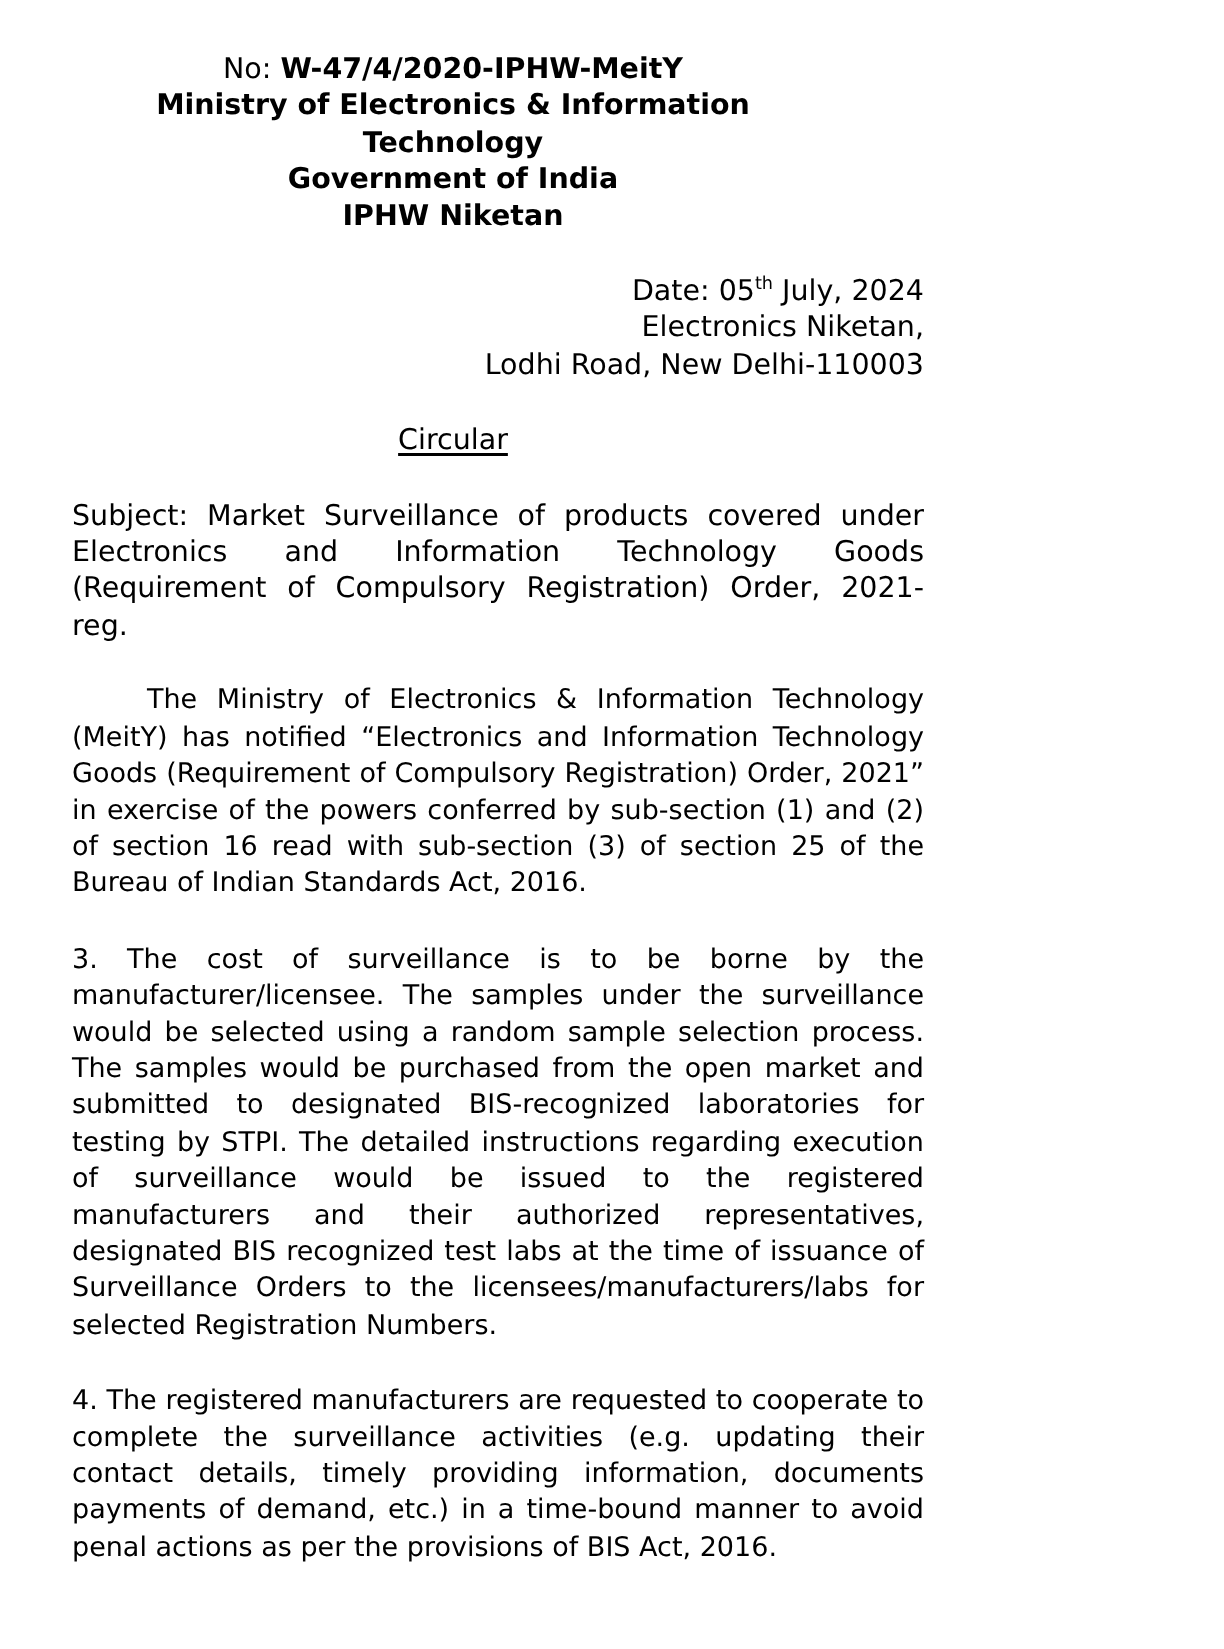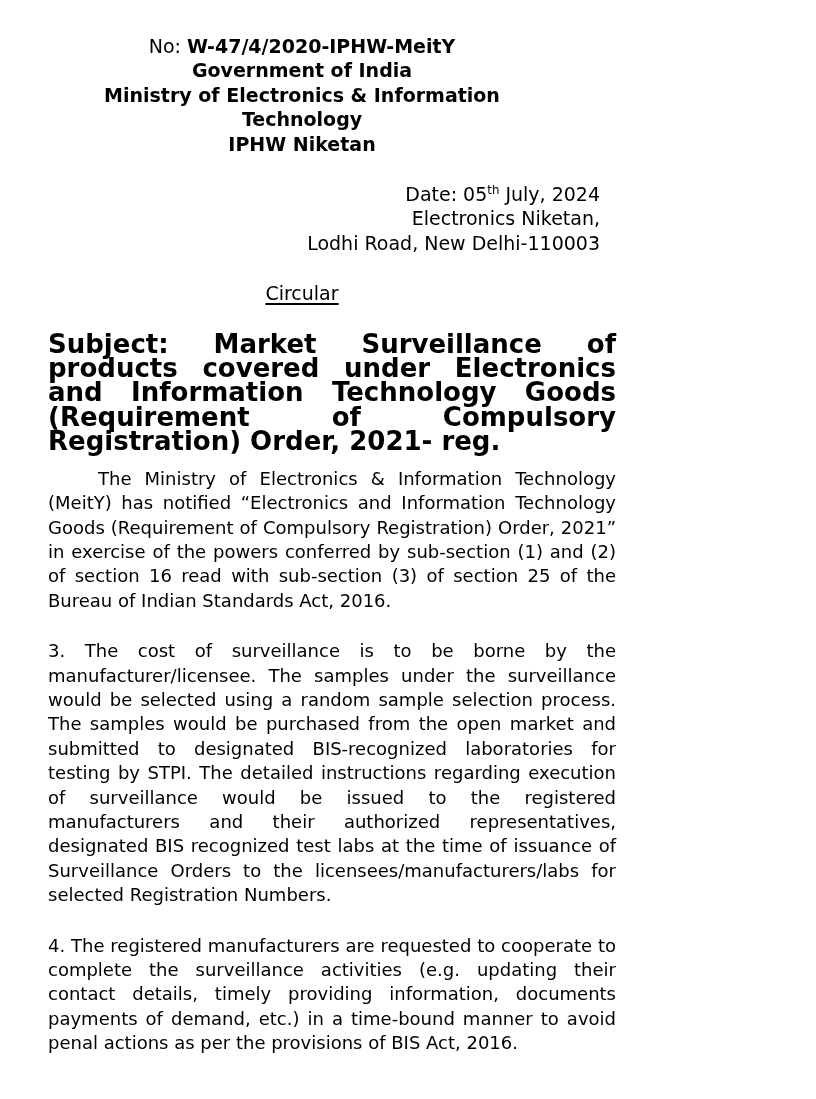--- a/index.html
+++ b/index.html
@@ -18,61 +18,61 @@
   }
   .centered-block {
     text-align: center;
     margin: 0 60px 26px 0; 
     font-size: 19px;
   }
   .centered-block .line { display: block; }
   .bold { font-weight: bold; }
   .date-block {
     text-align: right;
-    margin: 0 16px 26px 0;
+    margin: 0 0 26px 0;
     font-size: 19px;
   }
   .date-block .line { display: block; }
   sup.ord {
     font-size: 0.62em;
     vertical-align: super;
     line-height: 0;
   }
   .doc-title {
     text-align: center;
     margin: 0 60px 26px 0;
     font-size: 19px;
     font-weight: normal;
   }
   .doc-title span {
     text-decoration: underline;
     text-decoration-thickness: 2px;
     text-underline-offset: 3px;
   }
   .subject {
-    font-size: 26px;
-    font-weight: bold;
+    font-size: 19px;
+    font-weight: normal;
     text-align: justify;
-    margin: 0 0 13px 0;
+    margin: 0 0 26px 0;
   }
   .para {
     text-align: justify;
     margin: 0 0 26px 0;
   }
   .para.indent-first { text-indent: 50px; }
 </style>
 </head>
 <body>
 
 <div class="page">
 
   <div class="centered-block">
     <span class="line"><span>No: </span><span class="bold">W-47/4/2020-IPHW-MeitY</span></span>
+    <span class="line bold">Ministry of Electronics &amp; Information Technology</span>
     <span class="line bold">Government of India</span>
-    <span class="line bold">Ministry of Electronics &amp; Information Technology</span>
     <span class="line bold">IPHW Niketan</span>
   </div>
 
   <div class="date-block">
     <span class="line"><span>Date: 05</span><sup class="ord">th</sup><span> July, 2024</span></span>
     <span class="line">Electronics Niketan,</span>
     <span class="line">Lodhi Road, New Delhi-110003</span>
   </div>
 
   <div class="doc-title">

